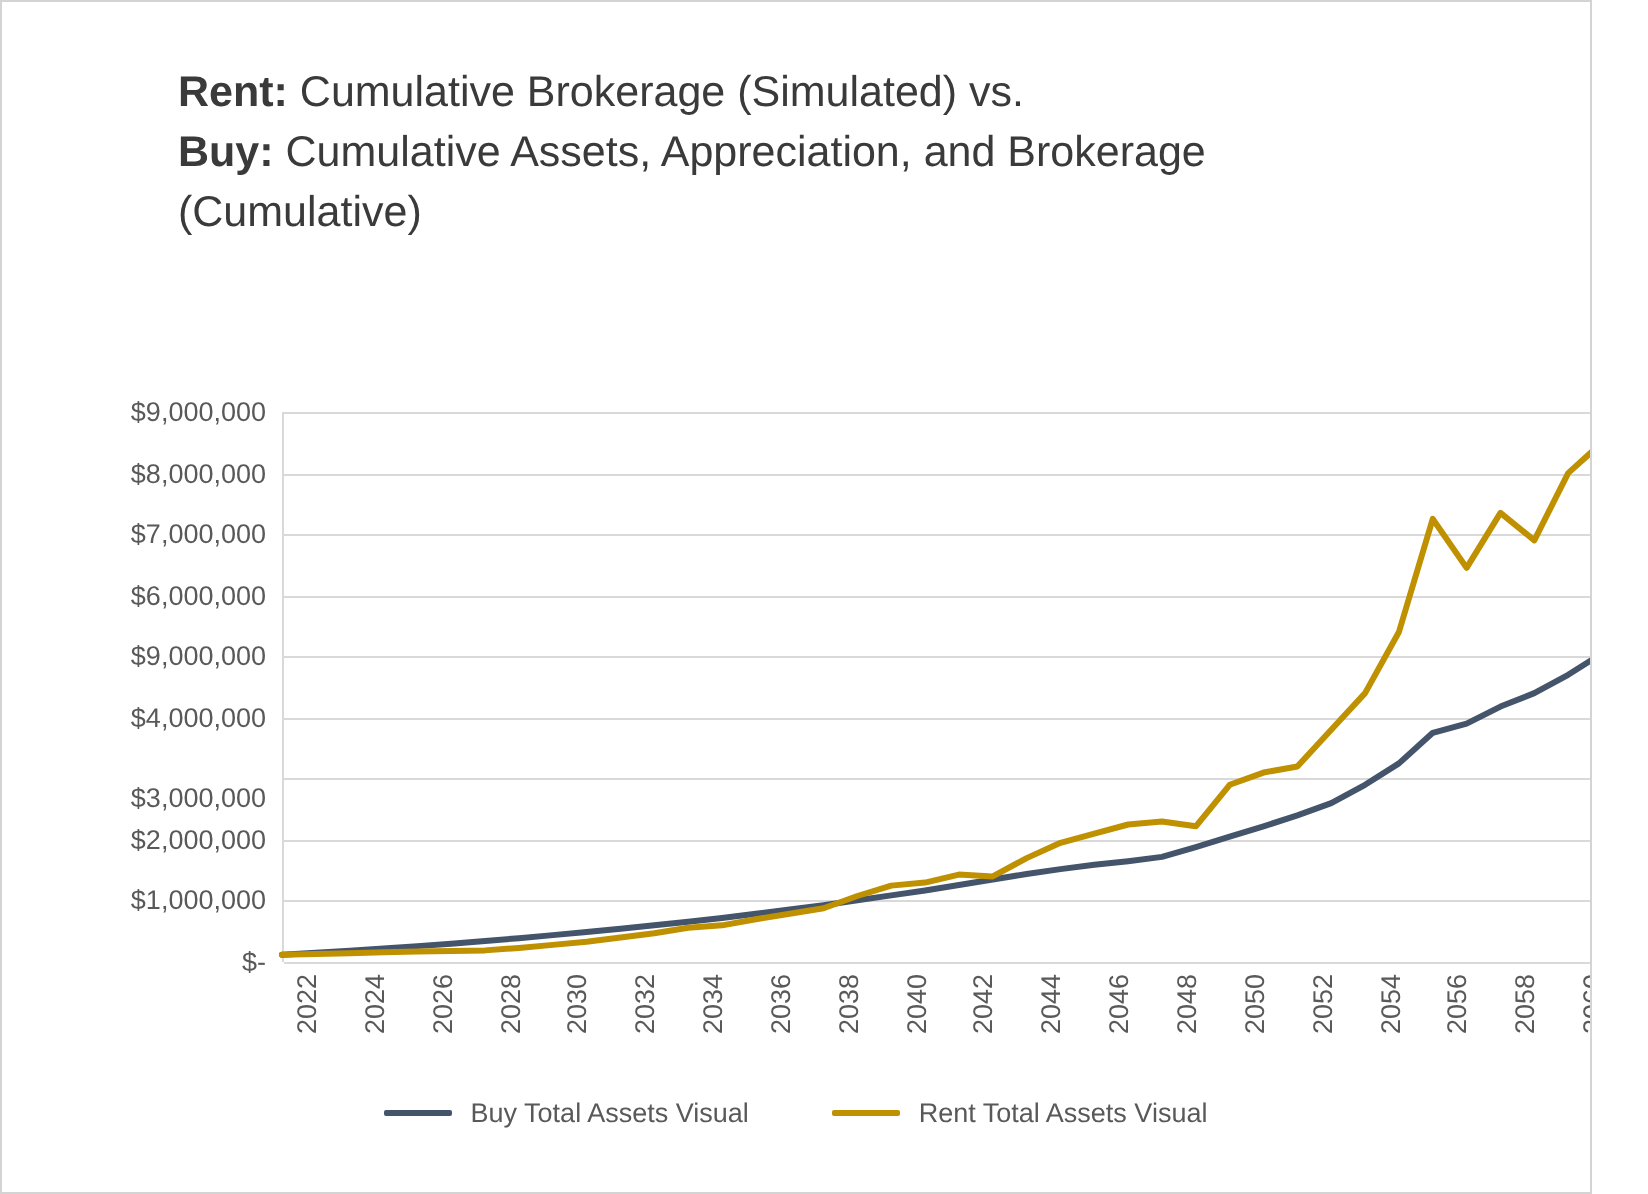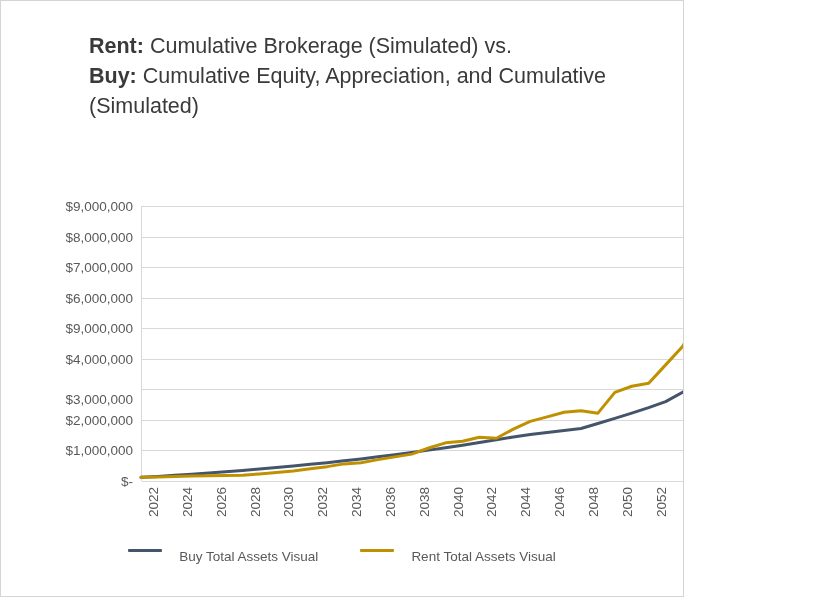--- a/index.html
+++ b/index.html
@@ -5,21 +5,21 @@
   html, body {
     margin: 0;
     padding: 0;
     background: #ffffff;
   }
   body {
     font-family: "Liberation Sans", sans-serif;
   }
   .chart-card {
     position: relative;
-    width: 684px;
+    width: 796px;
     height: 597px;
     box-sizing: border-box;
     border: 1px solid #d4d4d4;
     background: #ffffff;
     overflow: hidden;
   }
   .chart-title {
     position: absolute;
     left: 88px;
     top: 30px;
@@ -95,43 +95,44 @@
     left: 0;
     right: 0;
     top: 548px;
     display: flex;
     justify-content: center;
     align-items: center;
     gap: 42px;
   }
   .legend-item {
     display: flex;
-    gap: 17px;
+    align-items: center;
+    gap: 9px;
   }
   .legend-swatch {
     display: block;
     width: 34px;
     height: 3px;
     border-radius: 1px;
   }
   .legend-label {
     font-size: 13.5px;
     color: #595959;
     white-space: nowrap;
   }
 </style>
 </head>
 <body>
 
 <div class="chart-card">
 
   <div class="chart-title">
     <span class="strong">Rent:</span><span> Cumulative Brokerage (Simulated) vs.</span><br>
-    <span class="strong">Buy:</span><span> Cumulative Equity, Appreciation, and Cumulative</span><br>
-    <span>(Simulated)</span>
+    <span class="strong">Buy:</span><span> Cumulative Assets, Appreciation, and Brokerage</span><br>
+    <span>(Cumulative)</span>
   </div>
 
   <div class="y-labels" id="y-labels">
       <div class="y-label" style="top: 275px;">$-</div>
       <div class="y-label" style="top: 244.444px;">$1,000,000</div>
       <div class="y-label" style="top: 213.889px;">$2,000,000</div>
       <div class="y-label" style="top: 193px;">$3,000,000</div>
       <div class="y-label" style="top: 152.778px;">$4,000,000</div>
       <div class="y-label" style="top: 122.222px;">$9,000,000</div>
       <div class="y-label" style="top: 91.6667px;">$6,000,000</div>

